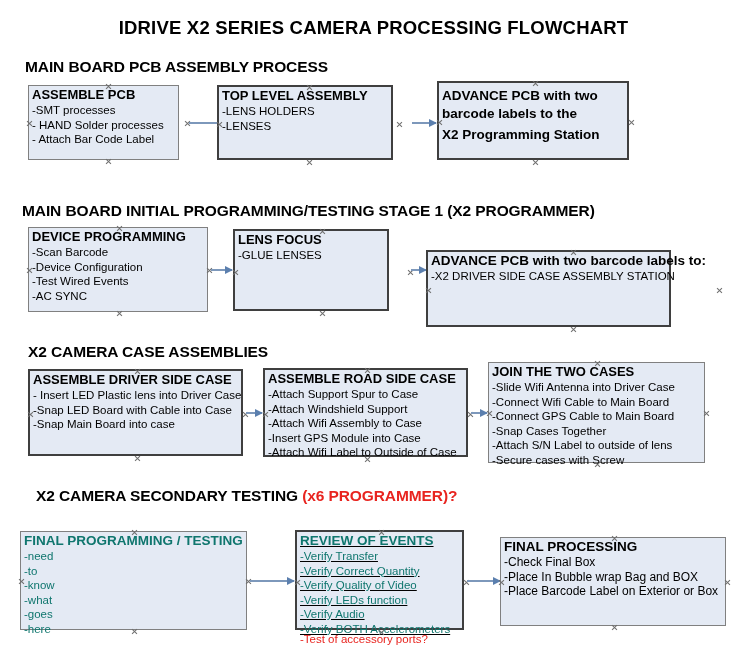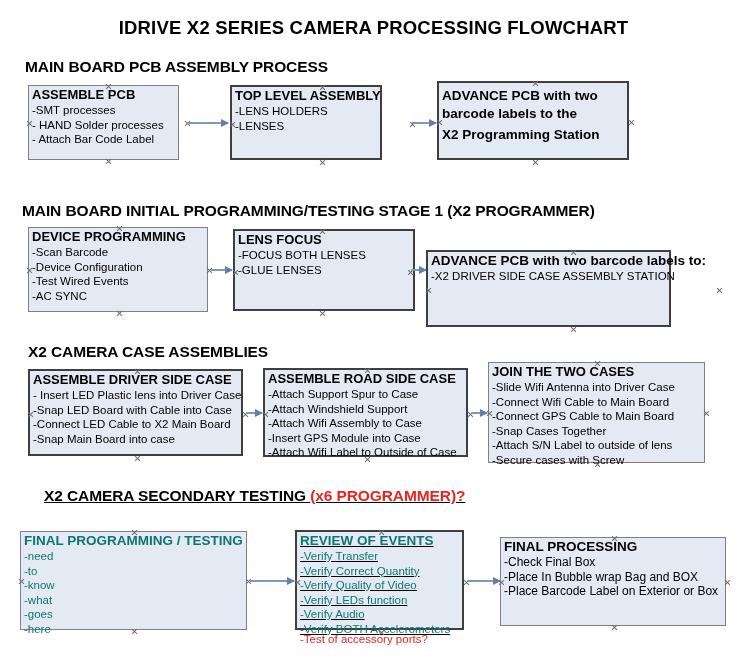--- a/index.html
+++ b/index.html
@@ -131,21 +131,21 @@
     <div class="nline">- HAND Solder processes</div>
     <div class="nline">- Attach Bar Code Label</div>
     <span class="handle" style="left:79px; top:0px;"></span>
     <span class="handle" style="left:79px; top:75px;"></span>
     <span class="handle" style="left:0px; top:37px;"></span>
     <span class="handle" style="left:158px; top:37px;"></span>
   </div>
 
   <div class="conn" style="left:189px; top:122px; width:39px;"></div>
 
-  <div class="node strong" style="left:230px; top:85px; width:152px; height:75px;">
+  <div class="node strong" style="left:217px; top:85px; width:176px; height:75px;">
     <div class="ntitle">TOP LEVEL ASSEMBLY</div>
     <div class="nline">-LENS HOLDERS</div>
     <div class="nline">-LENSES</div>
     <span class="handle" style="left:90px; top:0px;"></span>
     <span class="handle" style="left:90px; top:75px;"></span>
     <span class="handle" style="left:0px; top:37px;"></span>
     <span class="handle" style="left:180px; top:37px;"></span>
   </div>
 
   <div class="conn" style="left:412px; top:122px; width:24px;"></div>
@@ -171,23 +171,22 @@
     <div class="nline">-Test Wired Events</div>
     <div class="nline">-AC SYNC</div>
     <span class="handle" style="left:90px; top:0px;"></span>
     <span class="handle" style="left:90px; top:85px;"></span>
     <span class="handle" style="left:0px; top:42px;"></span>
     <span class="handle" style="left:180px; top:42px;"></span>
   </div>
 
   <div class="conn" style="left:211px; top:269px; width:21px;"></div>
 
-  <div class="node strong" style="left:233px; top:229px; width:182px; height:82px;">
+  <div class="node strong" style="left:233px; top:229px; width:156px; height:82px;">
     <div class="ntitle">LENS FOCUS</div>
-    <div class="nline">-FOCUS BOTH LENSES</div>
     <div class="nline">-GLUE LENSES</div>
     <span class="handle" style="left:87px; top:0px;"></span>
     <span class="handle" style="left:87px; top:82px;"></span>
     <span class="handle" style="left:0px; top:41px;"></span>
     <span class="handle" style="left:175px; top:41px;"></span>
   </div>
 
   <div class="conn" style="left:411px; top:269px; width:15px;"></div>
 
   <div class="node strong" style="left:426px; top:250px; width:245px; height:77px;">
@@ -200,21 +199,20 @@
   </div>
 
   <div class="section-title" style="left:28px; top:343px;">
     <span>X2 CAMERA CASE ASSEMBLIES</span>
   </div>
 
   <div class="node strong" style="left:28px; top:369px; width:215px; height:87px;">
     <div class="ntitle">ASSEMBLE DRIVER SIDE CASE</div>
     <div class="nline">- Insert LED Plastic lens into Driver Case</div>
     <div class="nline">-Snap LED Board with Cable into Case</div>
-    <div class="nline">-Connect LED Cable to X2 Main Board</div>
     <div class="nline">-Snap Main Board into case</div>
     <span class="handle" style="left:107px; top:0px;"></span>
     <span class="handle" style="left:107px; top:87px;"></span>
     <span class="handle" style="left:0px; top:43px;"></span>
     <span class="handle" style="left:215px; top:43px;"></span>
   </div>
 
   <div class="conn" style="left:246px; top:412px; width:16px;"></div>
 
   <div class="node strong" style="left:263px; top:368px; width:205px; height:89px;">
@@ -239,21 +237,21 @@
     <div class="nline">-Connect GPS Cable to Main Board</div>
     <div class="nline">-Snap Cases Together</div>
     <div class="nline">-Attach S/N Label to outside of lens</div>
     <div class="nline">-Secure cases with Screw</div>
     <span class="handle" style="left:108px; top:0px;"></span>
     <span class="handle" style="left:108px; top:101px;"></span>
     <span class="handle" style="left:0px; top:50px;"></span>
     <span class="handle" style="left:217px; top:50px;"></span>
   </div>
 
-  <div class="section-title" style="left:44px; top:487px;text-decoration:underline;">
+  <div class="section-title" style="left:36px; top:487px;">
     <span>X2 CAMERA SECONDARY TESTING </span><span class="accent">(x6 PROGRAMMER)?</span>
   </div>
 
   <div class="node red" style="left:20px; top:531px; width:227px; height:99px;">
     <div class="ntitle">FINAL PROGRAMMING / TESTING</div>
     <div class="nline">-need</div>
     <div class="nline">-to</div>
     <div class="nline">-know</div>
     <div class="nline">-what</div>
     <div class="nline">-goes</div>

